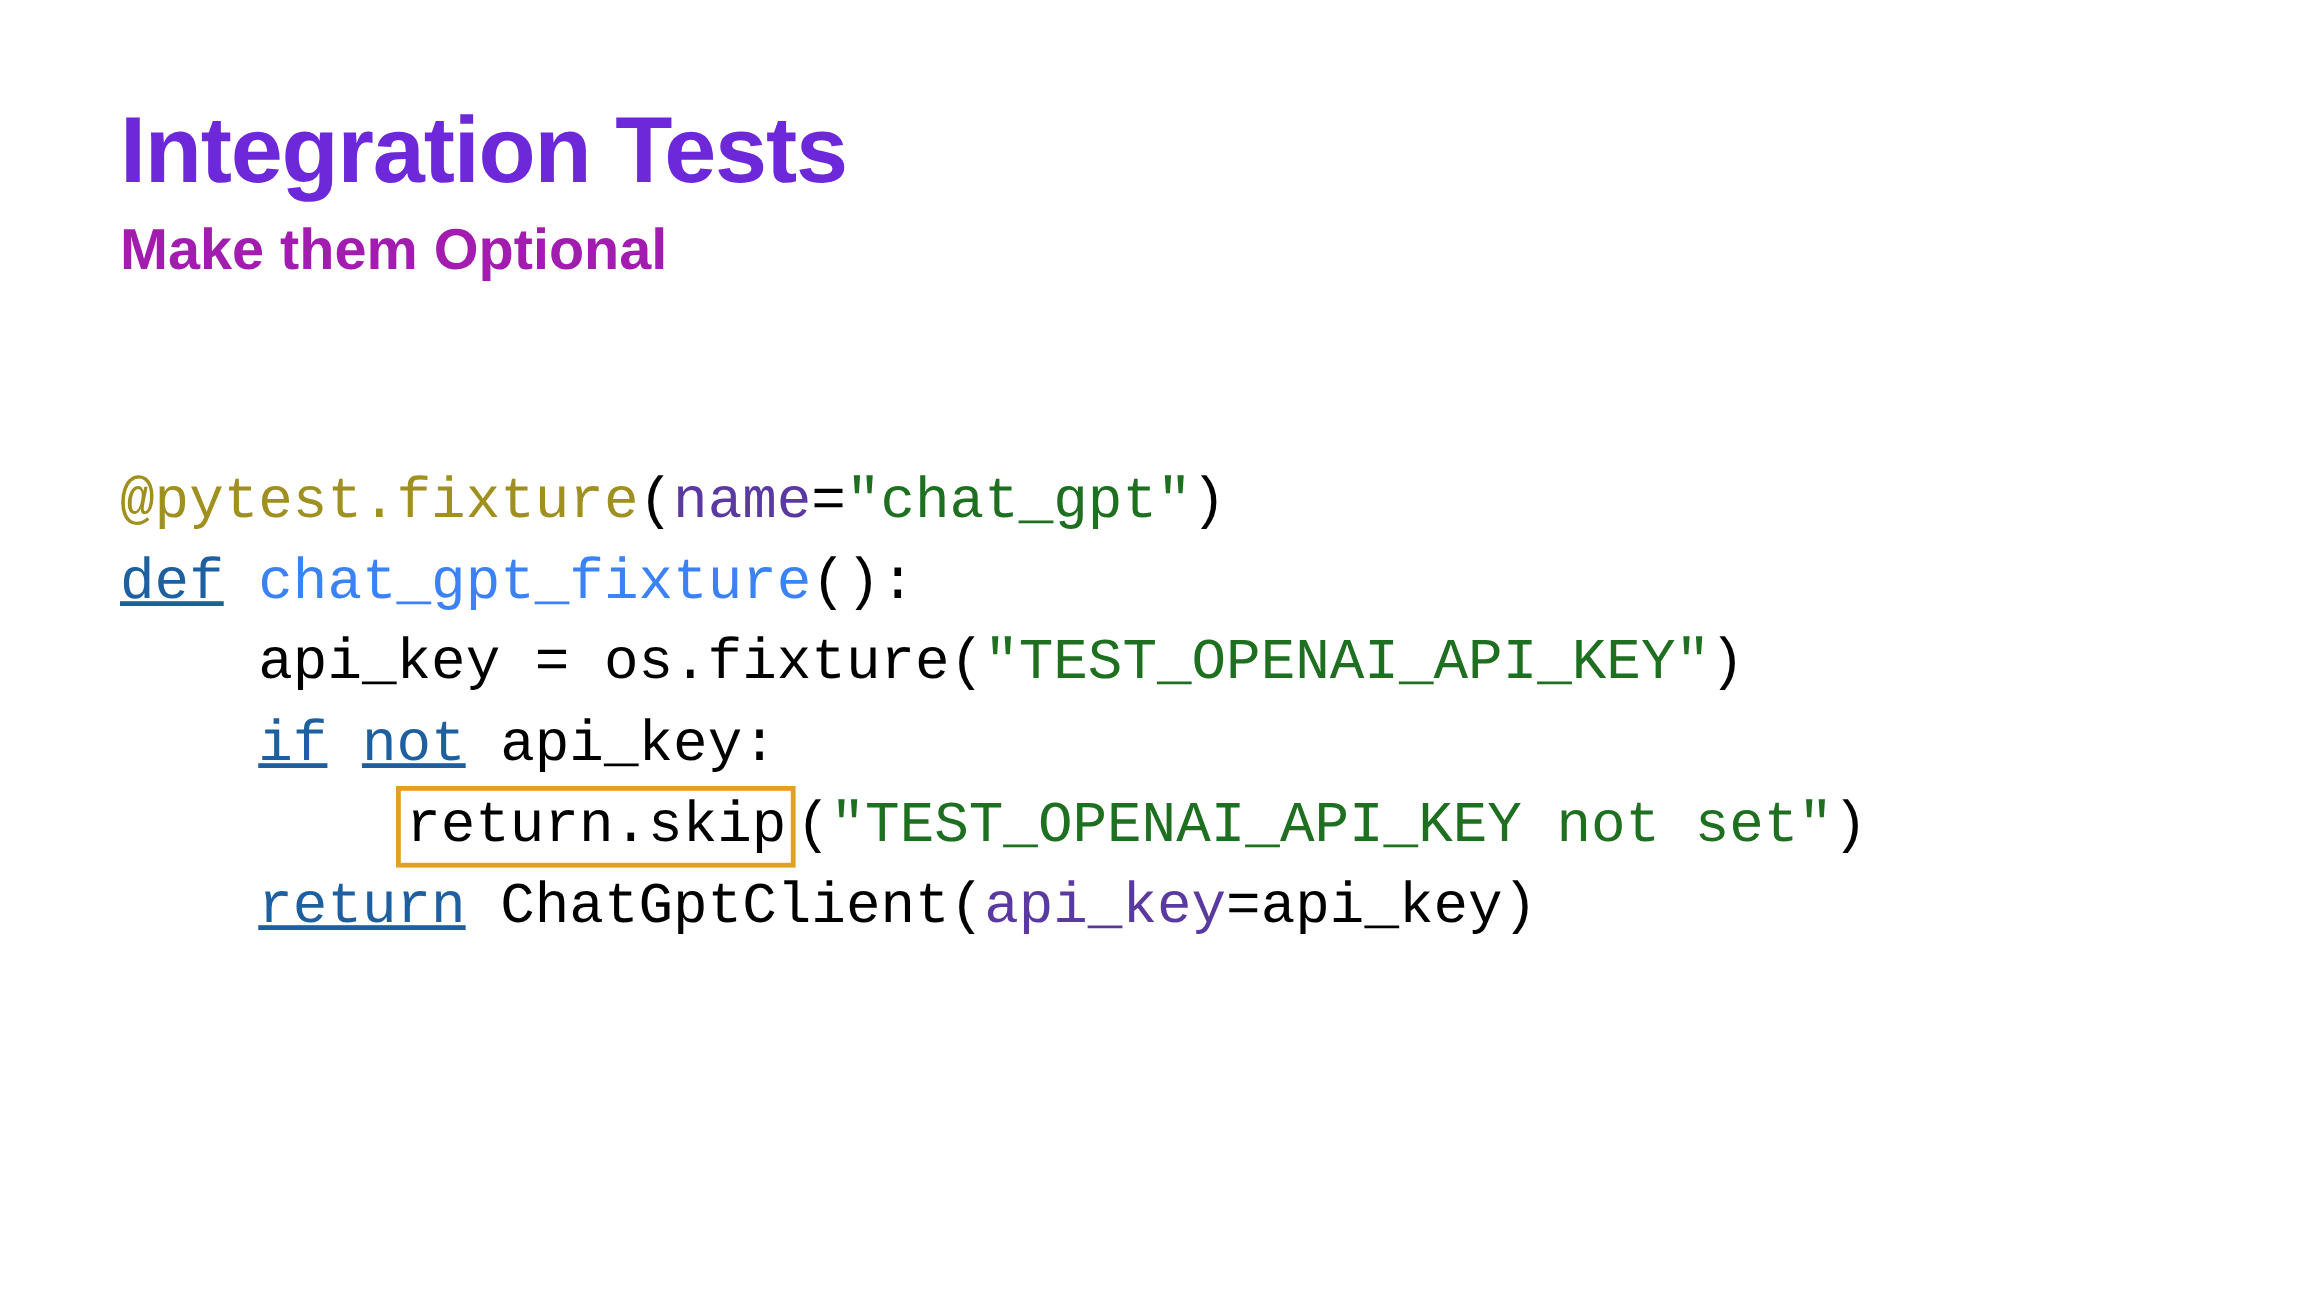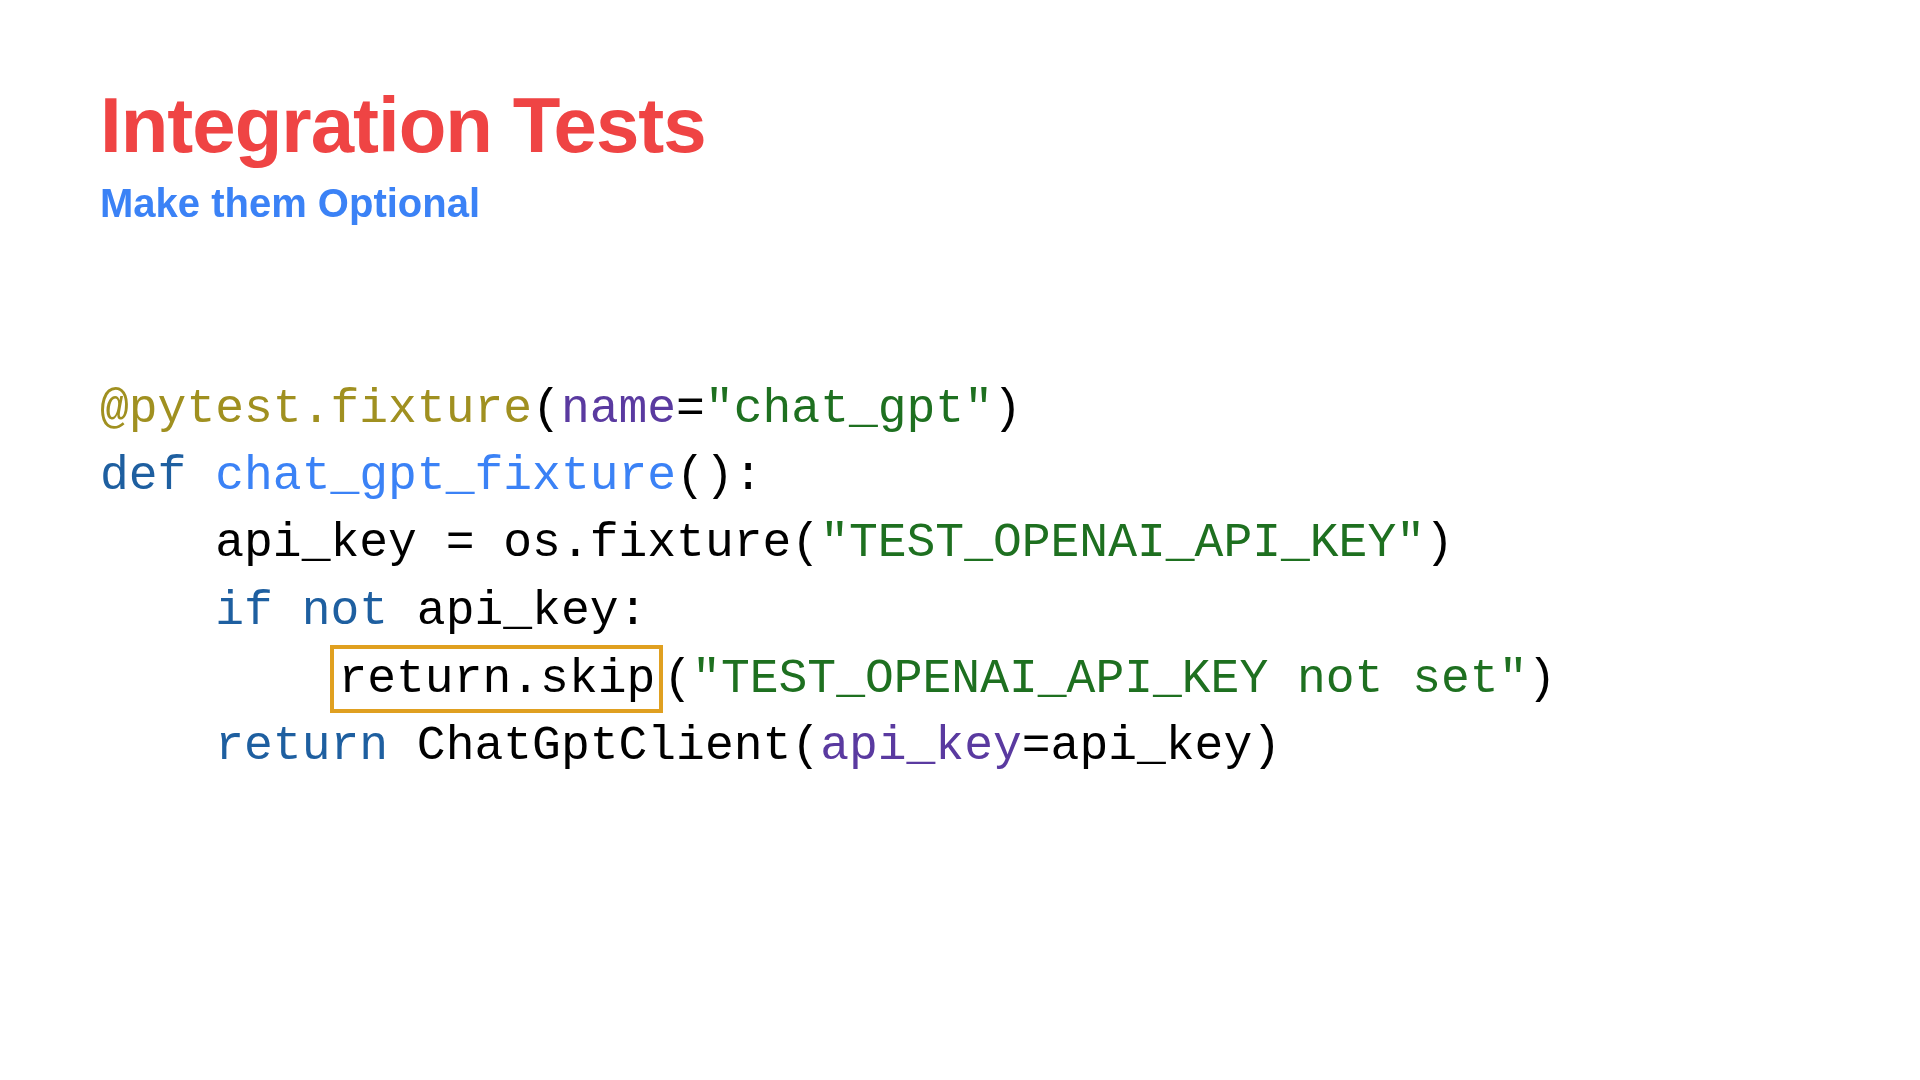--- a/index.html
+++ b/index.html
@@ -7,39 +7,39 @@
       width: 1920px;
       height: 1080px;
       background: #ffffff;
       font-family: -apple-system, BlinkMacSystemFont, "Helvetica Neue", Helvetica, Arial, sans-serif;
       padding: 80px 100px;
       overflow: hidden;
     }
     .title {
       font-size: 78px;
       font-weight: 700;
-      color: #ef4444;
+      color: #6d28d9;
       letter-spacing: -1px;
       margin-bottom: 10px;
     }
     .subtitle {
-      font-size: 40px;
+      font-size: 48px;
       font-weight: 700;
-      color: #3b82f6;
+      color: #a21caf;
       margin-bottom: 150px;
     }
     .code-block {
       font-family: "Menlo", "Consolas", "Courier New", monospace;
       font-size: 48px;
       line-height: 1.4;
       white-space: pre;
       color: #000000;
     }
     .decorator { color: #a09020; }
-    .keyword { color: #1e5fa0; }
+    .keyword { color: #1e5fa0; text-decoration: underline; }
     .funcname { color: #3b82f6; }
     .string { color: #1e7020; }
     .param { color: #5a3aa0; text-align: center; }
     .operator { color: #000000; }
     .highlight-box {
       border: 4px solid #e0a020;
       padding: 0px 4px;
       display: inline-block;
       line-height: 1.25;
     }

